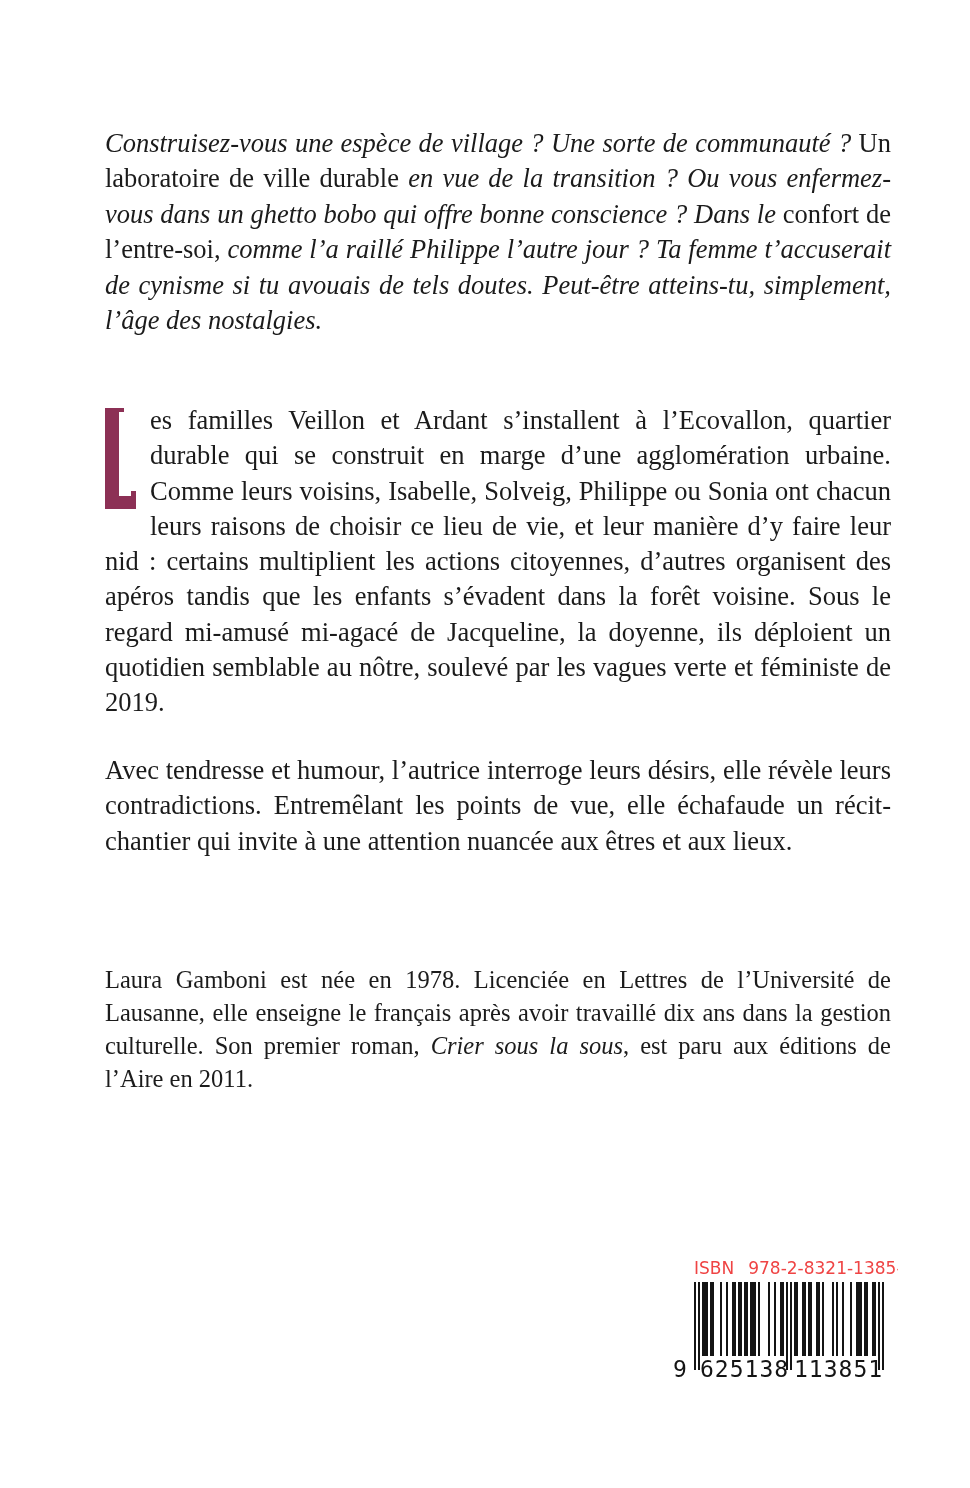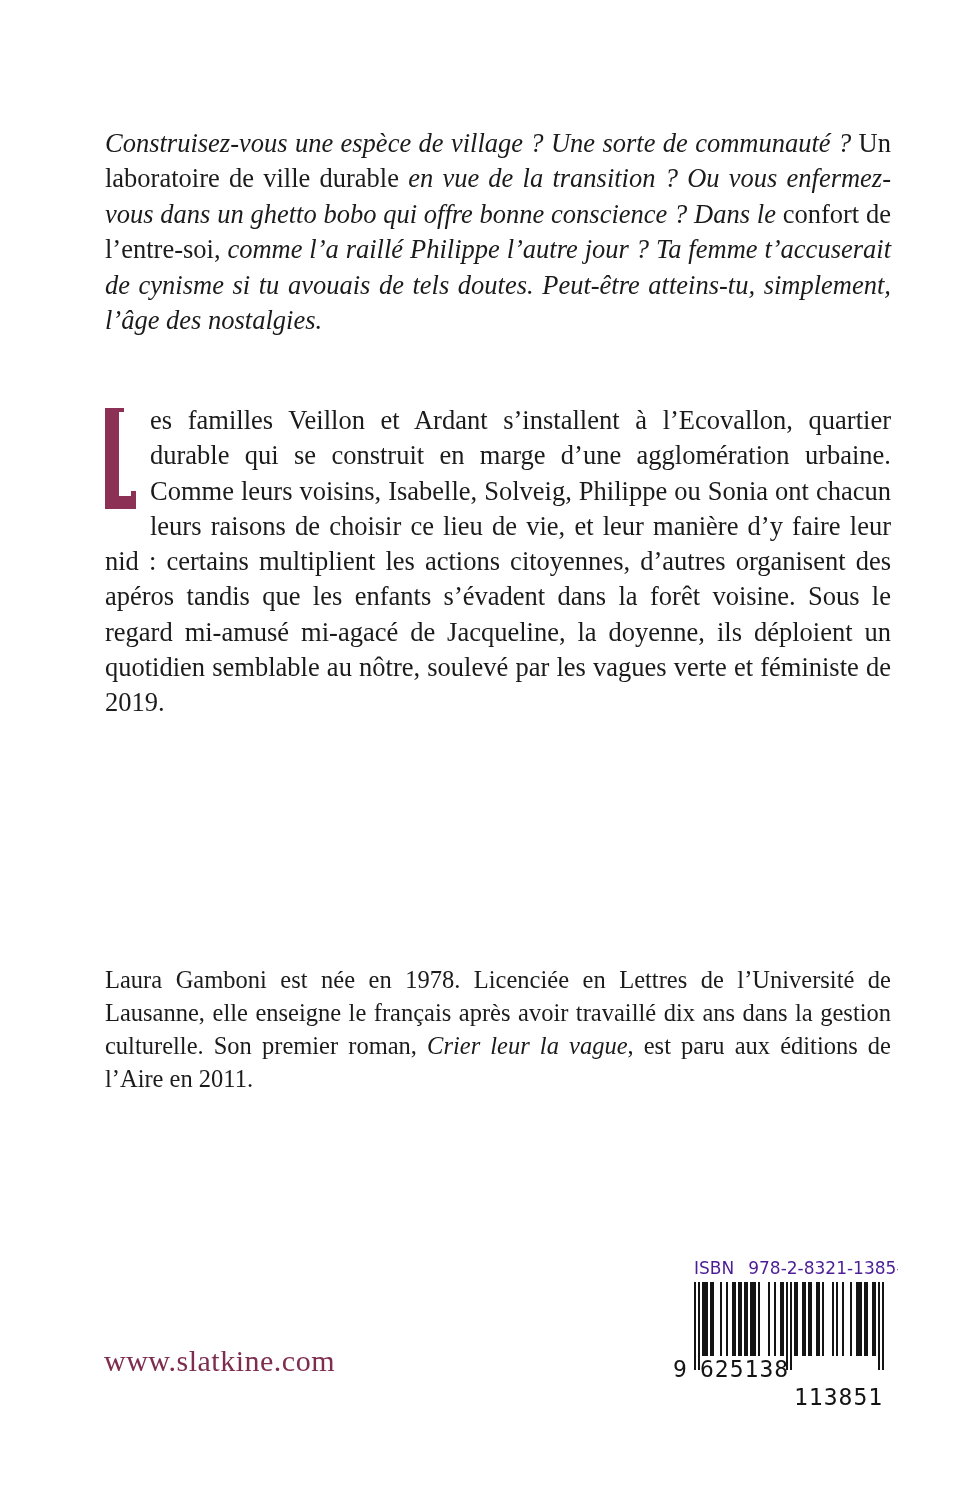--- a/index.html
+++ b/index.html
@@ -82,61 +82,61 @@
 
   
   .barcode {
     position: absolute;
     left: 694px; top: 1258px;
     width: 192px;
   }
   .isbn-line {
     font-family: "DejaVu Sans", "Liberation Sans", sans-serif;
     font-size: 17px;
-    color: #4c1d95;
+    color: #ef4444;
     white-space: nowrap;
     margin-bottom: 4px;
     display: flex;
   }
   .isbn-line .lbl { margin-right: 14px; }
   .ean-wrap { position: relative; height: 116px; }
   .bars { display: flex; }
   .mod { flex: 0 0 2px; height: 74px; }
   .mod.b { background: #141414; }
   .mod.g { height: 88px; }
   .digit {
     position: absolute; top: 74px;
     font-family: "DejaVu Sans Mono", monospace;
     font-size: 23px;
     color: #141414;
   }
   .d1 { left: -21px; }
   .g1 { left: 6px;  width: 84px; text-align: center; letter-spacing: 1px; }
-  .g2 { left: 100px; width: 84px; text-align: center; letter-spacing: 1px; margin-top: 28px; }
+  .g2 { left: 100px; width: 84px; text-align: center; letter-spacing: 1px; }
 </style>
 </head>
 <body>
 
 <div class="cover" style="color: rgb(27, 27, 27);">
 
   <p class="quote"><span class="italic">Construisez-vous une espèce de village&nbsp;? Une sorte de communauté&nbsp;? </span><span class="roman">Un laboratoire de ville durable </span><span class="italic">en vue de la transition&nbsp;? Ou vous enfermez-vous dans un ghetto bobo qui offre bonne conscience&nbsp;? Dans le </span><span class="roman">confort de l’entre-soi, </span><span class="italic">comme l’a raillé Philippe l’autre jour&nbsp;? Ta femme t’accuserait de cynisme si tu avouais de tels doutes. Peut-être atteins-tu, simplement, l’âge des nostalgies.</span></p>
 
   <p class="para p1"><span class="dropcap">
         <span class="dc-letter">L</span>
         <span class="dc-stem" style="background: rgb(140, 48, 85);"></span>
         <span class="dc-foot" style="background: rgb(140, 48, 85);"></span>
         <span class="dc-serif-top" style="background: rgb(140, 48, 85);"></span>
         <span class="dc-serif-end" style="background: rgb(140, 48, 85);"></span>
       </span><span>es familles Veillon et Ardant s’installent à l’Ecovallon, quartier durable qui se construit en marge d’une agglomération urbaine. Comme leurs voisins, Isabelle, Solveig, Philippe ou Sonia ont chacun leurs raisons de choisir ce lieu de vie, et leur manière d’y faire leur nid&nbsp;: certains multiplient les actions citoyennes, d’autres organisent des apéros tandis que les enfants s’évadent dans la forêt voisine. Sous le regard mi-amusé mi-agacé de Jacqueline, la doyenne, ils déploient un quotidien semblable au nôtre, soulevé par les vagues verte et féministe de 2019.</span></p>
 
-
-  <p class="bio"><span>Laura Gamboni est née en 1978. Licenciée en Lettres de l’Université de Lausanne, elle enseigne le français après avoir travaillé dix ans dans la gestion culturelle. Son premier roman, </span><i>Crier leur la vague</i><span>, est paru aux éditions de l’Aire en 2011.</span></p>
-
-
-  <div class="website" style="color: rgb(126, 45, 80);">www.slatkine.com</div>
+  <p class="para p2">Avec tendresse et humour, l’autrice interroge leurs désirs, elle révèle leurs contradictions. Entremêlant les points de vue, elle échafaude un récit-chantier qui invite à une attention nuancée aux êtres et aux lieux.</p>
+
+  <p class="bio"><span>Laura Gamboni est née en 1978. Licenciée en Lettres de l’Université de Lausanne, elle enseigne le français après avoir travaillé dix ans dans la gestion culturelle. Son premier roman, </span><i>Crier sous la sous</i><span>, est paru aux éditions de l’Aire en 2011.</span></p>
+
+
 
   <div class="barcode">
     <div class="isbn-line">
       <span class="lbl">ISBN</span>
       <span class="num">978-2-8321-1385-9</span>
     </div>
     <div class="ean-wrap">
       <div class="bars" id="bars">
           <div class="mod b g"></div>
           <div class="mod g"></div>

